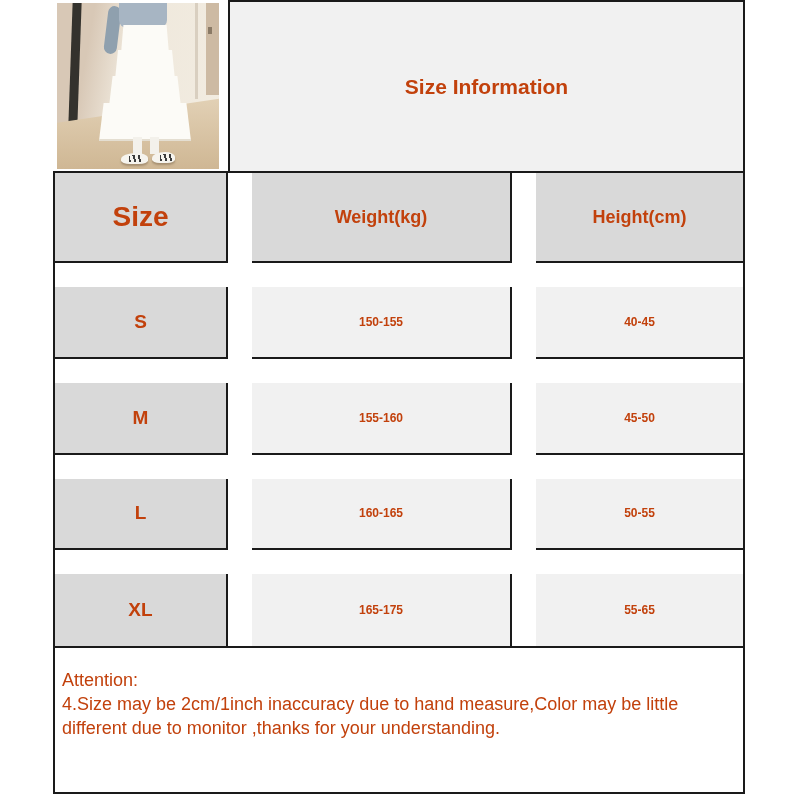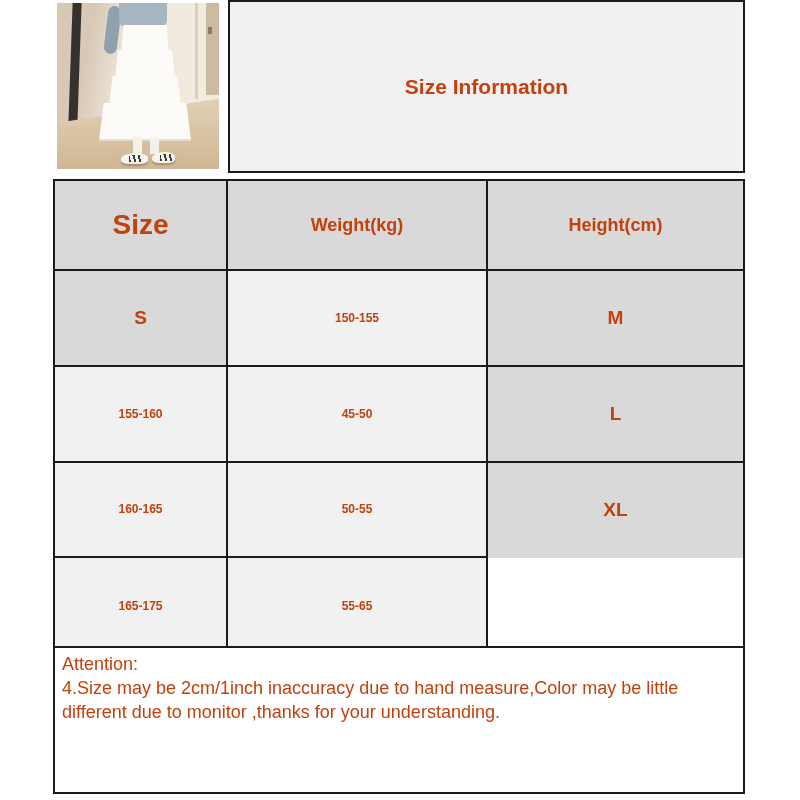--- a/index.html
+++ b/index.html
@@ -34,35 +34,35 @@
     background:repeating-linear-gradient(75deg,#3c3c3c 0 2px,transparent 2px 5px);}
   
   .green-corner{position:absolute;left:230px;top:0;width:8px;height:10px;
     background:var(--corner-green,#0a9a32);clip-path:polygon(0 0,100% 0,0 100%);}
   
   .size-info{position:absolute;left:228px;top:0;width:517px;height:173px;box-sizing:border-box;
     background:var(--cell-bg,#f1f1f1);border:2px solid var(--line,#1a1a1a);
     display:flex;align-items:center;justify-content:center;}
   .size-info h1{margin:0;font-size:21px;font-weight:700;}
   
-  .size-table{position:absolute;left:53px;top:179px;width:692px;height:477px;box-sizing:border-box;
+  .size-table{position:absolute;left:53px;top:171px;width:692px;height:477px;box-sizing:border-box;
     border:2px solid var(--line,#1a1a1a);display:grid;
     grid-template-columns:173px 260px auto;
-    grid-template-rows:90px 1fr 1fr 1fr 1fr;}
+    grid-template-rows:90px 1fr 1fr 1fr 1fr;gap:24px;}
   .c{border-right:2px solid var(--line,#1a1a1a);border-bottom:2px solid var(--line,#1a1a1a);
     display:flex;align-items:center;justify-content:center;background:var(--cell-bg,#f1f1f1);
     font-weight:700;font-size:12px;}
   .c:nth-child(3n){border-right:none;}
   .c.last{border-bottom:none;}
   .c.head{background:var(--header-bg,#d9d9d9);font-size:18px;}
   .c.sizecol{background:var(--header-bg,#d9d9d9);font-size:19px;}
   .c.sizehead{font-size:28px;}
   
   .attention{position:absolute;left:53px;top:646px;width:692px;height:148px;box-sizing:border-box;
-    background:#ffffff;border:2px solid var(--line,#1a1a1a);padding:4px 7px;
+    background:#ffffff;border:2px solid var(--line,#1a1a1a);padding:20px 7px;
     font-size:18px;line-height:24px;}
   .attention p{margin:0;}
 </style>
 </head>
 <body>
 
 <div class="canvas" style="--header-bg: #d9d9d9; --cell-bg: #f1f1f1; --line: #1a1a1a; --corner-green: #0a9a32;">
 
   <div class="photo">
     <div class="mirror-frame"></div>
@@ -92,20 +92,21 @@
     <h1>Size Information</h1>
   </div>
 
   <div class="size-table">
     <div class="c head sizehead">Size</div>
     <div class="c head">Weight(kg)</div>
     <div class="c head">Height(cm)</div>
 
     <div class="c sizecol">S</div>
     <div class="c">150-155</div>
+    <div class="c">40-45</div>
 
     <div class="c sizecol">M</div>
     <div class="c">155-160</div>
     <div class="c">45-50</div>
 
     <div class="c sizecol">L</div>
     <div class="c">160-165</div>
     <div class="c">50-55</div>
 
     <div class="c sizecol last">XL</div>

